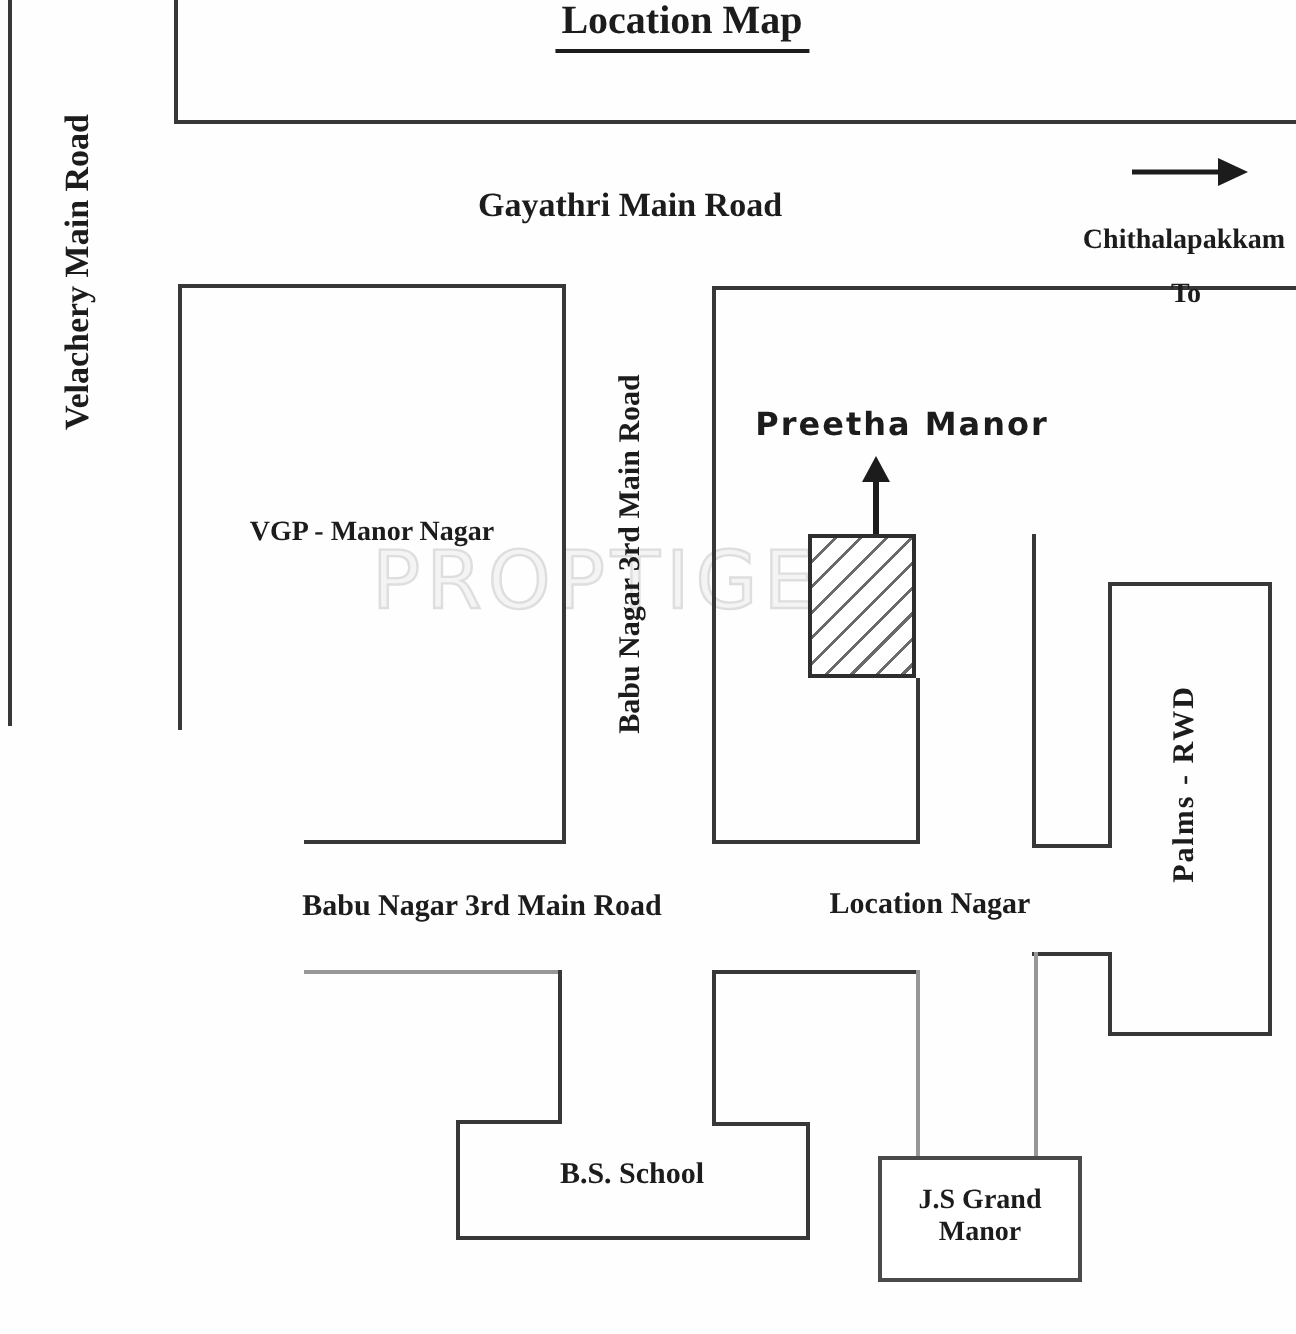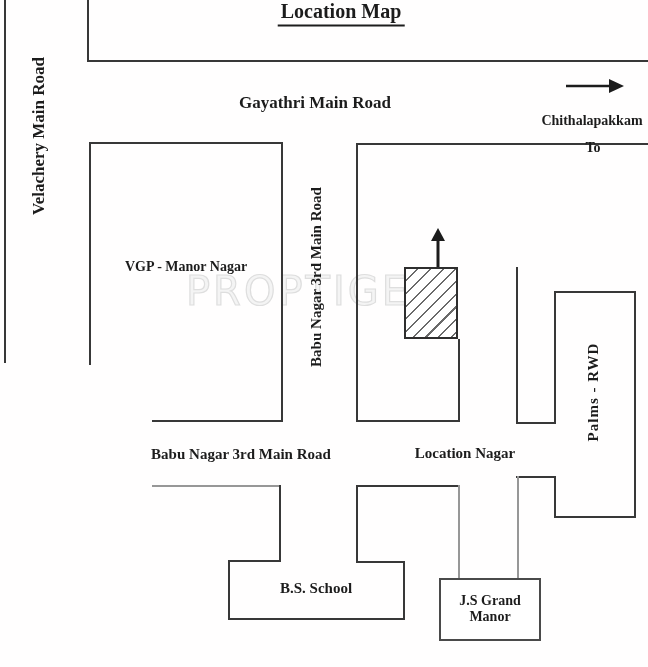--- a/index.html
+++ b/index.html
@@ -105,20 +105,21 @@
 
   <div class="lbl vlabel f17" style="left:39px;top:136px;">Velachery Main Road</div>
   <div class="lbl f17" style="left:315px;top:103px;">Gayathri Main Road</div>
 
   <div class="lbl f14" style="left:593px;top:104px;margin-top:44px;">To</div>
   <div class="lbl f14" style="left:592px;top:121px;text-align:right;">Chithalapakkam</div>
 
   <div class="lbl f14" style="left:186px;top:267px;">VGP - Manor Nagar</div>
   <div class="lbl vlabel f15" style="left:316px;top:277px;">Babu Nagar 3rd Main Road</div>
 
+  <div class="lbl comic" style="left:451px;top:212px;">Preetha Manor</div>
 
   <div class="lbl vlabel f15 spaced" style="left:593px;top:392px;">Palms - RWD</div>
 
   <div class="lbl f15" style="left:241px;top:454px;">Babu Nagar 3rd Main Road</div>
   <div class="lbl f15" style="left:465px;top:453px;">Location Nagar</div>
 
   <div class="lbl f15" style="left:316px;top:588px;">B.S. School</div>
 
   <div class="lbl f14 center2" style="left:490px;top:609px;">
     <span style="display:block;">J.S Grand</span>

